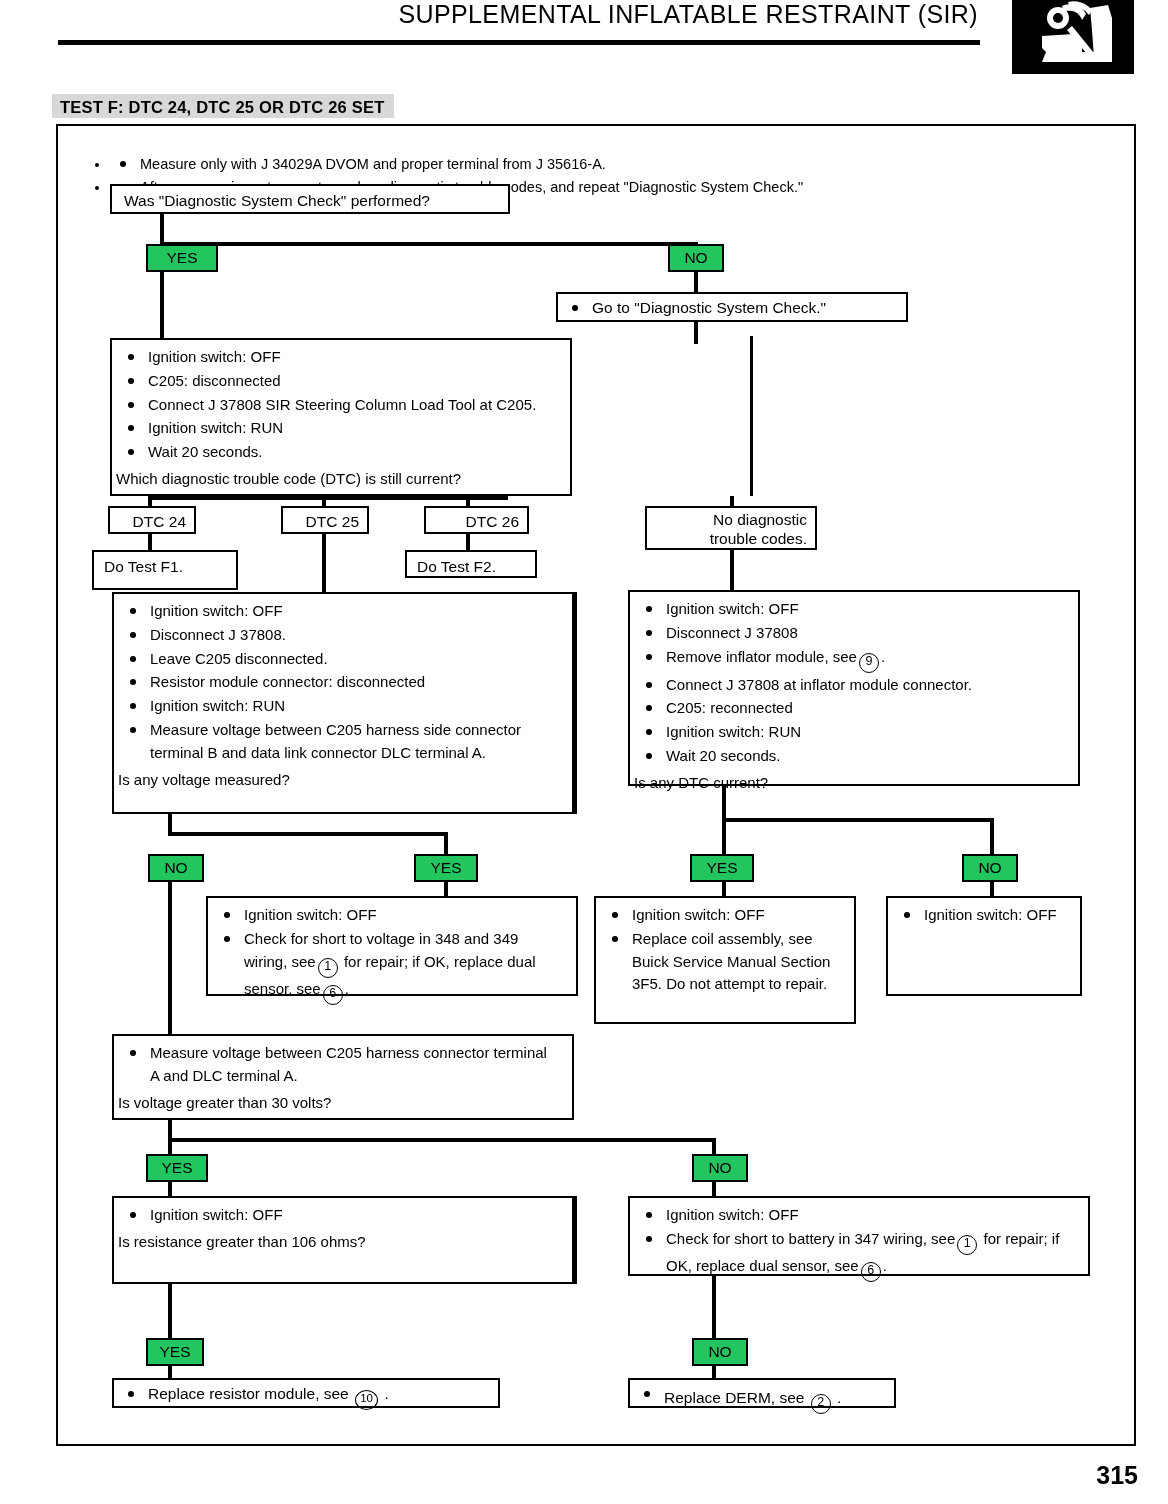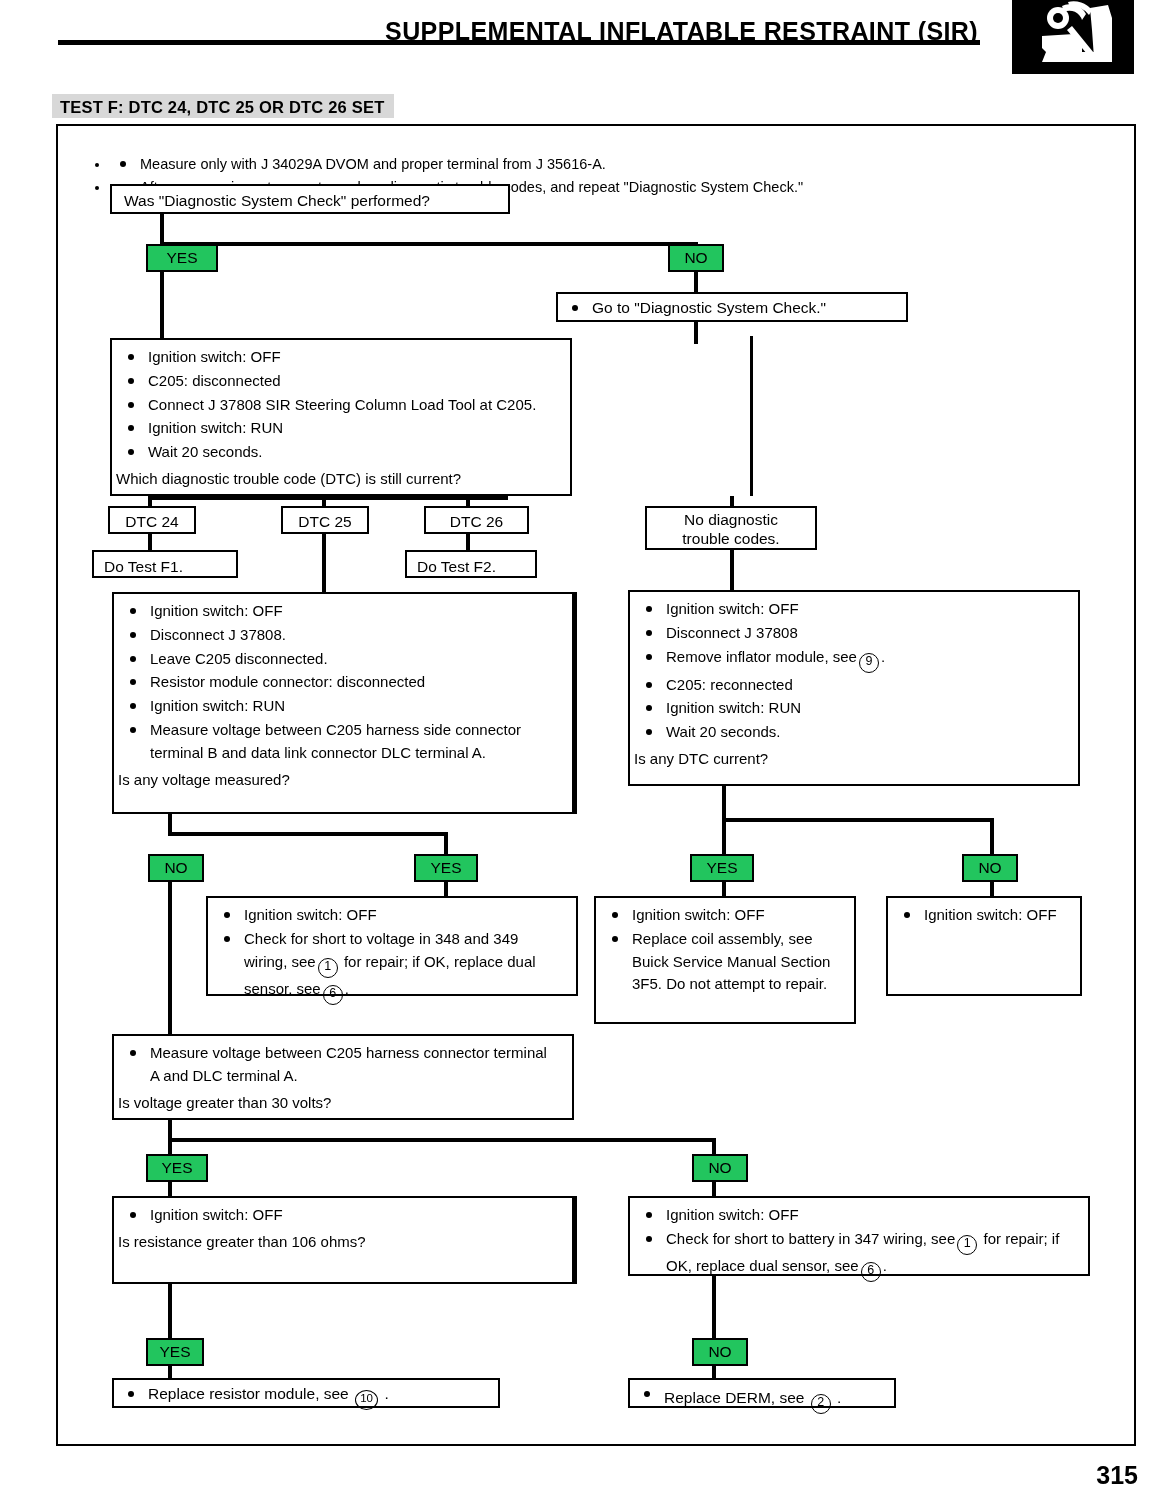--- a/index.html
+++ b/index.html
@@ -6,22 +6,22 @@
   body{
     width:1168px;height:1504px;position:relative;
     font-family:"Liberation Sans","DejaVu Sans",sans-serif;
     color:#000;overflow:hidden;
   }
   .abs{position:absolute;}
 
   
   #page-header{left:0;top:0;width:1168px;height:80px;}
   #header-title{
-    position:absolute;right:190px;top:17px;
-    font-size:25px;font-weight:bold;letter-spacing:.4px;
+    position:absolute;right:190px;top:0;
+    font-size:25px;font-weight:normal;letter-spacing:.4px;
     white-space:nowrap;
   }
   #header-rule{
     position:absolute;left:58px;top:40px;width:922px;height:5px;background:#000;
   }
   #sir-icon{
     position:absolute;left:1012px;top:0px;width:122px;height:74px;background:#000;
   }
   #sir-icon svg{display:block;}
 
@@ -52,21 +52,21 @@
     height:28px;
   }
   .qbox{
     border:2px solid #000;background:#fff;box-sizing:border-box;
     font-size:15.5px;line-height:26px;padding:2px 10px 2px 12px;
     white-space:nowrap;
   }
   .plainbox{
     border:2px solid #000;background:#fff;box-sizing:border-box;
     font-size:15.5px;line-height:1.25;padding:3px 8px;
-    text-align:center;
+    text-align:right;
   }
   .leftbox{
     border:2px solid #000;background:#fff;box-sizing:border-box;
     font-size:15.5px;line-height:24px;padding:3px 8px 3px 10px;
     white-space:nowrap;
   }
 
   
   ul.bl{margin:0;padding:0;list-style:none;}
   ul.bl li{
@@ -201,21 +201,21 @@
 <div class="abs plainbox" style="left:645px;top:506px;width:172px;height:44px;padding-top:2px;">
   <div>No diagnostic</div>
   <div>trouble  codes.</div>
 </div>
 
 <div class="ln-v abs" style="left:148px;top:534px;height:18px;"></div>
 <div class="ln-v abs" style="left:322px;top:534px;height:268px;"></div>
 <div class="ln-v abs" style="left:466px;top:534px;height:18px;"></div>
 <div class="ln-v abs" style="left:730px;top:550px;height:40px;"></div>
 
-<div class="abs leftbox" style="left:92px;top:550px;width:146px;height:28px;">Do Test F1.</div>
+<div class="abs leftbox" style="left:92px;top:550px;width:146px;height:40px;">Do Test F1.</div>
 <div class="abs leftbox" style="left:405px;top:550px;width:132px;height:28px;">Do Test F2.</div>
 
 <div class="abs box" style="left:112px;top:592px;width:462px;height:222px;">
   <div class="binner">
     <ul class="bl">
       <li>Ignition switch: OFF</li>
       <li>Disconnect J 37808.</li>
       <li>Leave C205 disconnected.</li>
       <li>Resistor module connector: disconnected</li>
       <li>Ignition switch: RUN</li>
@@ -226,20 +226,21 @@
 </div>
 
 <div class="abs box" style="left:628px;top:590px;width:452px;height:196px;">
   <div class="binner">
     <ul class="bl">
       <li>Ignition switch: OFF</li>
       <li>Disconnect J 37808</li>
       <li>
         <span>Remove inflator module, see</span><span class="circ">9</span><span>.</span>
       </li>
+      <li>Connect J 37808 at inflator module connector.</li>
       <li>C205: reconnected</li>
       <li>Ignition switch: RUN</li>
       <li>Wait 20 seconds.</li>
     </ul>
     <div class="tail">Is any DTC current?</div>
   </div>
 </div>
 
 <div class="ln-v abs" style="left:168px;top:814px;height:22px;"></div>
 <div class="ln-h abs" style="left:168px;top:832px;width:280px;"></div>

